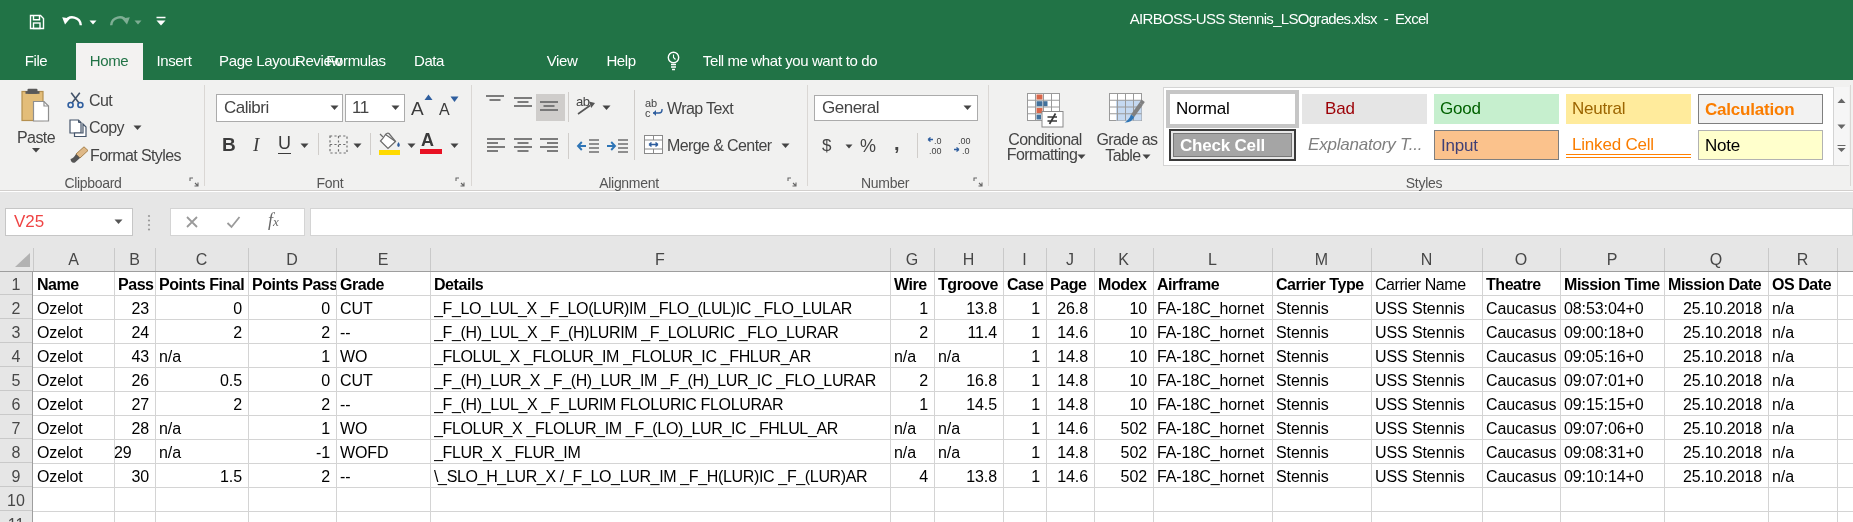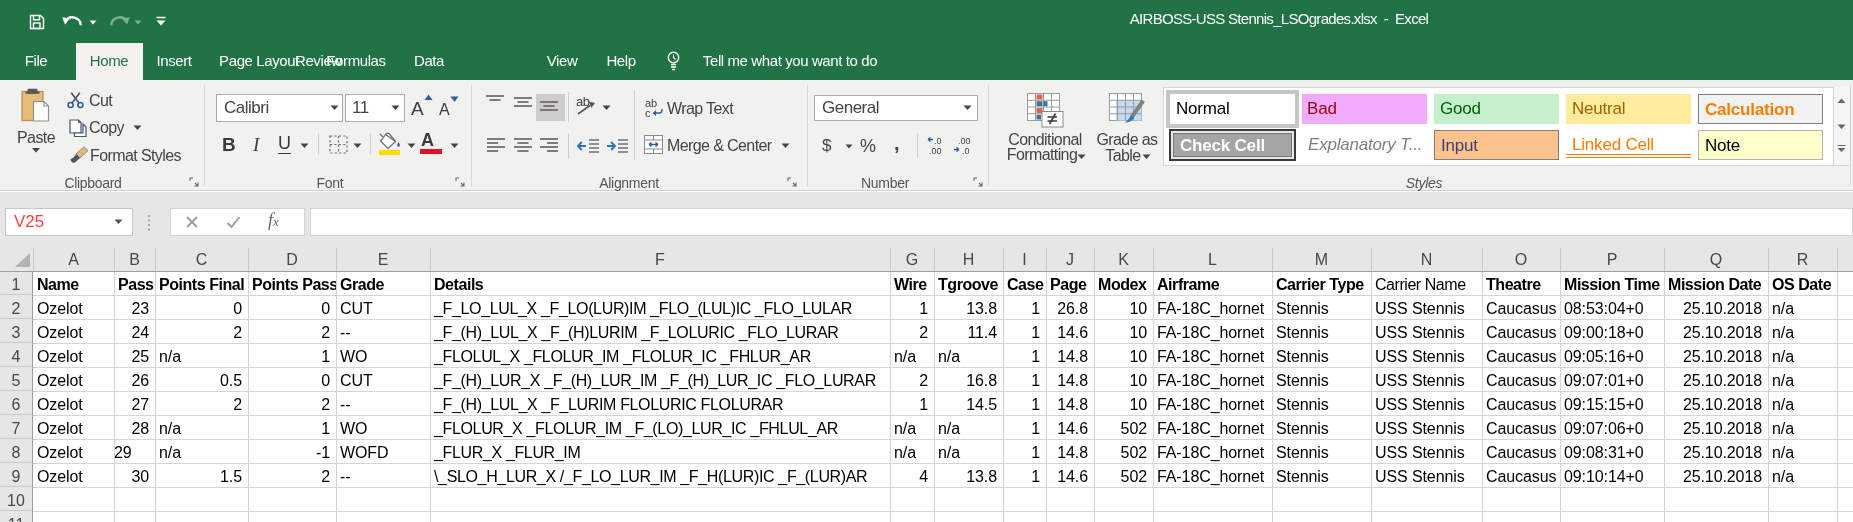--- a/index.html
+++ b/index.html
@@ -57,21 +57,21 @@
 <div class="a" style="left:0;top:80px;width:1853px;height:111px;background:#f1f1f0;border-bottom:1px solid #d2cfcd"></div>
 <div class="a" style="left:204px;top:85px;width:1px;height:101px;background:#dad7d4"></div>
 <div class="a" style="left:471px;top:85px;width:1px;height:101px;background:#dad7d4"></div>
 <div class="a" style="left:807px;top:85px;width:1px;height:101px;background:#dad7d4"></div>
 <div class="a" style="left:988px;top:85px;width:1px;height:101px;background:#dad7d4"></div>
 <div class="a" style="left:1850px;top:85px;width:1px;height:101px;background:#dad7d4"></div>
 <div class="a gl" style="left:-107px;top:172px;width:400px;text-align:center;line-height:22px;">Clipboard</div>
 <div class="a gl" style="left:130px;top:172px;width:400px;text-align:center;line-height:22px;">Font</div>
 <div class="a gl" style="left:429px;top:172px;width:400px;text-align:center;line-height:22px;">Alignment</div>
 <div class="a gl" style="left:685px;top:172px;width:400px;text-align:center;line-height:22px;">Number</div>
-<div class="a gl" style="left:1224px;top:172px;width:400px;text-align:center;line-height:22px;font-style:italic;">Styles</div>
+<div class="a gl" style="left:1224px;top:172px;width:400px;text-align:center;line-height:22px;">Styles</div>
 <svg style="left:189px;top:177px" width="10" height="10" viewBox="0 0 10 10">
 <path d="M1 4 V1 H4 M6 6 L9 9 M9 5.5 V9 H5.5" fill="none" stroke="#666" stroke-width="1.1"></path>
   </svg>
 <svg style="left:455px;top:177px" width="10" height="10" viewBox="0 0 10 10">
 <path d="M1 4 V1 H4 M6 6 L9 9 M9 5.5 V9 H5.5" fill="none" stroke="#666" stroke-width="1.1"></path>
   </svg>
 <svg style="left:787px;top:177px" width="10" height="10" viewBox="0 0 10 10">
 <path d="M1 4 V1 H4 M6 6 L9 9 M9 5.5 V9 H5.5" fill="none" stroke="#666" stroke-width="1.1"></path>
   </svg>
 <svg style="left:973px;top:177px" width="10" height="10" viewBox="0 0 10 10">
@@ -273,21 +273,21 @@
 <div class="a rt" style="left:927px;top:129px;width:400px;text-align:center;line-height:22px;">Grade as</div>
 <div class="a rt" style="left:923px;top:145px;width:400px;text-align:center;line-height:22px;">Table</div>
 <svg style="left:1142px;top:154px" width="9" height="6" viewBox="0 0 9 6">
     <path d="M0.5 0.5 L4.5 5 L8.5 0.5 z" fill="#444"></path>
   </svg>
 <div class="a" style="left:1163px;top:87px;width:686px;height:79px;background:#fff;border:1px solid #d4d4d4"></div>
 <div class="a" style="left:1166px;top:90px;width:133px;height:38px;background:#fff;border:4px solid #c6c6c6"></div>
 <div class="a" style="left:1169px;top:129px;width:127px;height:32px;background:#3a3a3a"></div>
 <div class="a" style="left:1171px;top:131px;width:123px;height:28px;background:#e8e8e8"></div>
 <div class="a" style="left:1170px;top:94px;width:125px;height:30px;background:#fff;font-size:17px;color:#000;line-height:29px;padding-left:6px;letter-spacing:-0.2px;white-space:nowrap;overflow:hidden">Normal</div>
-<div class="a" style="left:1302px;top:94px;width:125px;height:30px;background:#f0abfc;font-size:17px;color:#9c0006;line-height:29px;padding-left:5px;letter-spacing:-0.2px;white-space:nowrap;overflow:hidden">Bad</div>
+<div class="a" style="left:1302px;top:94px;width:125px;height:30px;background:#e5e5e5;font-size:17px;color:#9c0006;line-height:29px;padding-left:23px;letter-spacing:-0.2px;white-space:nowrap;overflow:hidden">Bad</div>
 <div class="a" style="left:1434px;top:94px;width:125px;height:30px;background:#c6efce;font-size:17px;color:#006100;line-height:29px;padding-left:6px;letter-spacing:-0.2px;white-space:nowrap;overflow:hidden">Good</div>
 <div class="a" style="left:1566px;top:94px;width:125px;height:30px;background:#ffeb9c;font-size:17px;color:#9c6500;line-height:29px;padding-left:6px;letter-spacing:-0.2px;white-space:nowrap;overflow:hidden">Neutral</div>
 <div class="a" style="left:1698px;top:94px;width:125px;height:30px;background:#f2f2f2;border:1px solid #7f7f7f;font-size:17px;color:#fa7d00;font-weight:bold;line-height:29px;padding-left:6px;letter-spacing:-0.2px;white-space:nowrap;overflow:hidden">Calculation</div>
 <div class="a" style="left:1173px;top:133px;width:119px;height:24px;background:#a5a5a5;border:1px solid #777;font-size:17px;color:#ffffff;font-weight:bold;line-height:23px;padding-left:6px;letter-spacing:-0.2px;white-space:nowrap;overflow:hidden">Check Cell</div>
 <div class="a" style="left:1302px;top:130px;width:125px;height:30px;background:#fff;font-size:17px;color:#7f7f7f;font-style:italic;line-height:29px;padding-left:6px;letter-spacing:-0.2px;white-space:nowrap;overflow:hidden">Explanatory T...</div>
 <div class="a" style="left:1434px;top:130px;width:125px;height:30px;background:#fbc28c;border:1px solid #7f7f7f;font-size:17px;color:#3f3f76;line-height:29px;padding-left:6px;letter-spacing:-0.2px;white-space:nowrap;overflow:hidden">Input</div>
 <div class="a" style="left:1566px;top:130px;width:125px;height:30px;background:#fff;font-size:17px;color:#fa7d00;line-height:29px;padding-left:6px;letter-spacing:-0.2px;white-space:nowrap;overflow:hidden">Linked Cell</div>
 <div class="a" style="left:1698px;top:130px;width:125px;height:30px;background:#ffffcc;border:1px solid #b2b2b2;font-size:17px;color:#000;line-height:29px;padding-left:6px;letter-spacing:-0.2px;white-space:nowrap;overflow:hidden">Note</div>
 <div class="a" style="left:1566px;top:154px;width:125px;height:1px;background:#ff8001"></div>
 <div class="a" style="left:1566px;top:157px;width:125px;height:1px;background:#ff8001"></div>
@@ -453,21 +453,21 @@
 <div class="cell" style="left:1046px;top:322px;width:42px;text-align:right;line-height:22px">14.6</div>
 <div class="cell" style="left:1094px;top:322px;width:53px;text-align:right;line-height:22px">10</div>
 <div class="cell" style="left:1157px;top:322px;width:114px;line-height:22px">FA-18C_hornet</div>
 <div class="cell" style="left:1276px;top:322px;width:94px;line-height:22px">Stennis</div>
 <div class="cell" style="left:1375px;top:322px;width:106px;line-height:22px">USS Stennis</div>
 <div class="cell" style="left:1486px;top:322px;width:73px;line-height:22px">Caucasus</div>
 <div class="cell" style="left:1564px;top:322px;width:99px;line-height:22px">09:00:18+0</div>
 <div class="cell" style="left:1664px;top:322px;width:98px;text-align:right;line-height:22px">25.10.2018</div>
 <div class="cell" style="left:1772px;top:322px;width:64px;line-height:22px">n/a</div>
 <div class="cell" style="left:37px;top:346px;width:76px;line-height:22px">Ozelot</div>
-<div class="cell" style="left:114px;top:346px;width:35px;text-align:right;line-height:22px">25</div>
+<div class="cell" style="left:114px;top:346px;width:35px;text-align:right;line-height:22px">43</div>
 <div class="cell" style="left:159px;top:346px;width:88px;line-height:22px">n/a</div>
 <div class="cell" style="left:248px;top:346px;width:82px;text-align:right;line-height:22px">1</div>
 <div class="cell" style="left:340px;top:346px;width:89px;line-height:22px">WO</div>
 <div class="cell det" style="left:434px;top:346px;width:455px;line-height:22px">_FLOLUL_X _FLOLUR_IM  _FLOLUR_IC _FHLUR_AR</div>
 <div class="cell" style="left:894px;top:346px;width:39px;line-height:22px">n/a</div>
 <div class="cell" style="left:938px;top:346px;width:64px;line-height:22px">n/a</div>
 <div class="cell" style="left:1003px;top:346px;width:37px;text-align:right;line-height:22px">1</div>
 <div class="cell" style="left:1046px;top:346px;width:42px;text-align:right;line-height:22px">14.8</div>
 <div class="cell" style="left:1094px;top:346px;width:53px;text-align:right;line-height:22px">10</div>
 <div class="cell" style="left:1157px;top:346px;width:114px;line-height:22px">FA-18C_hornet</div>

